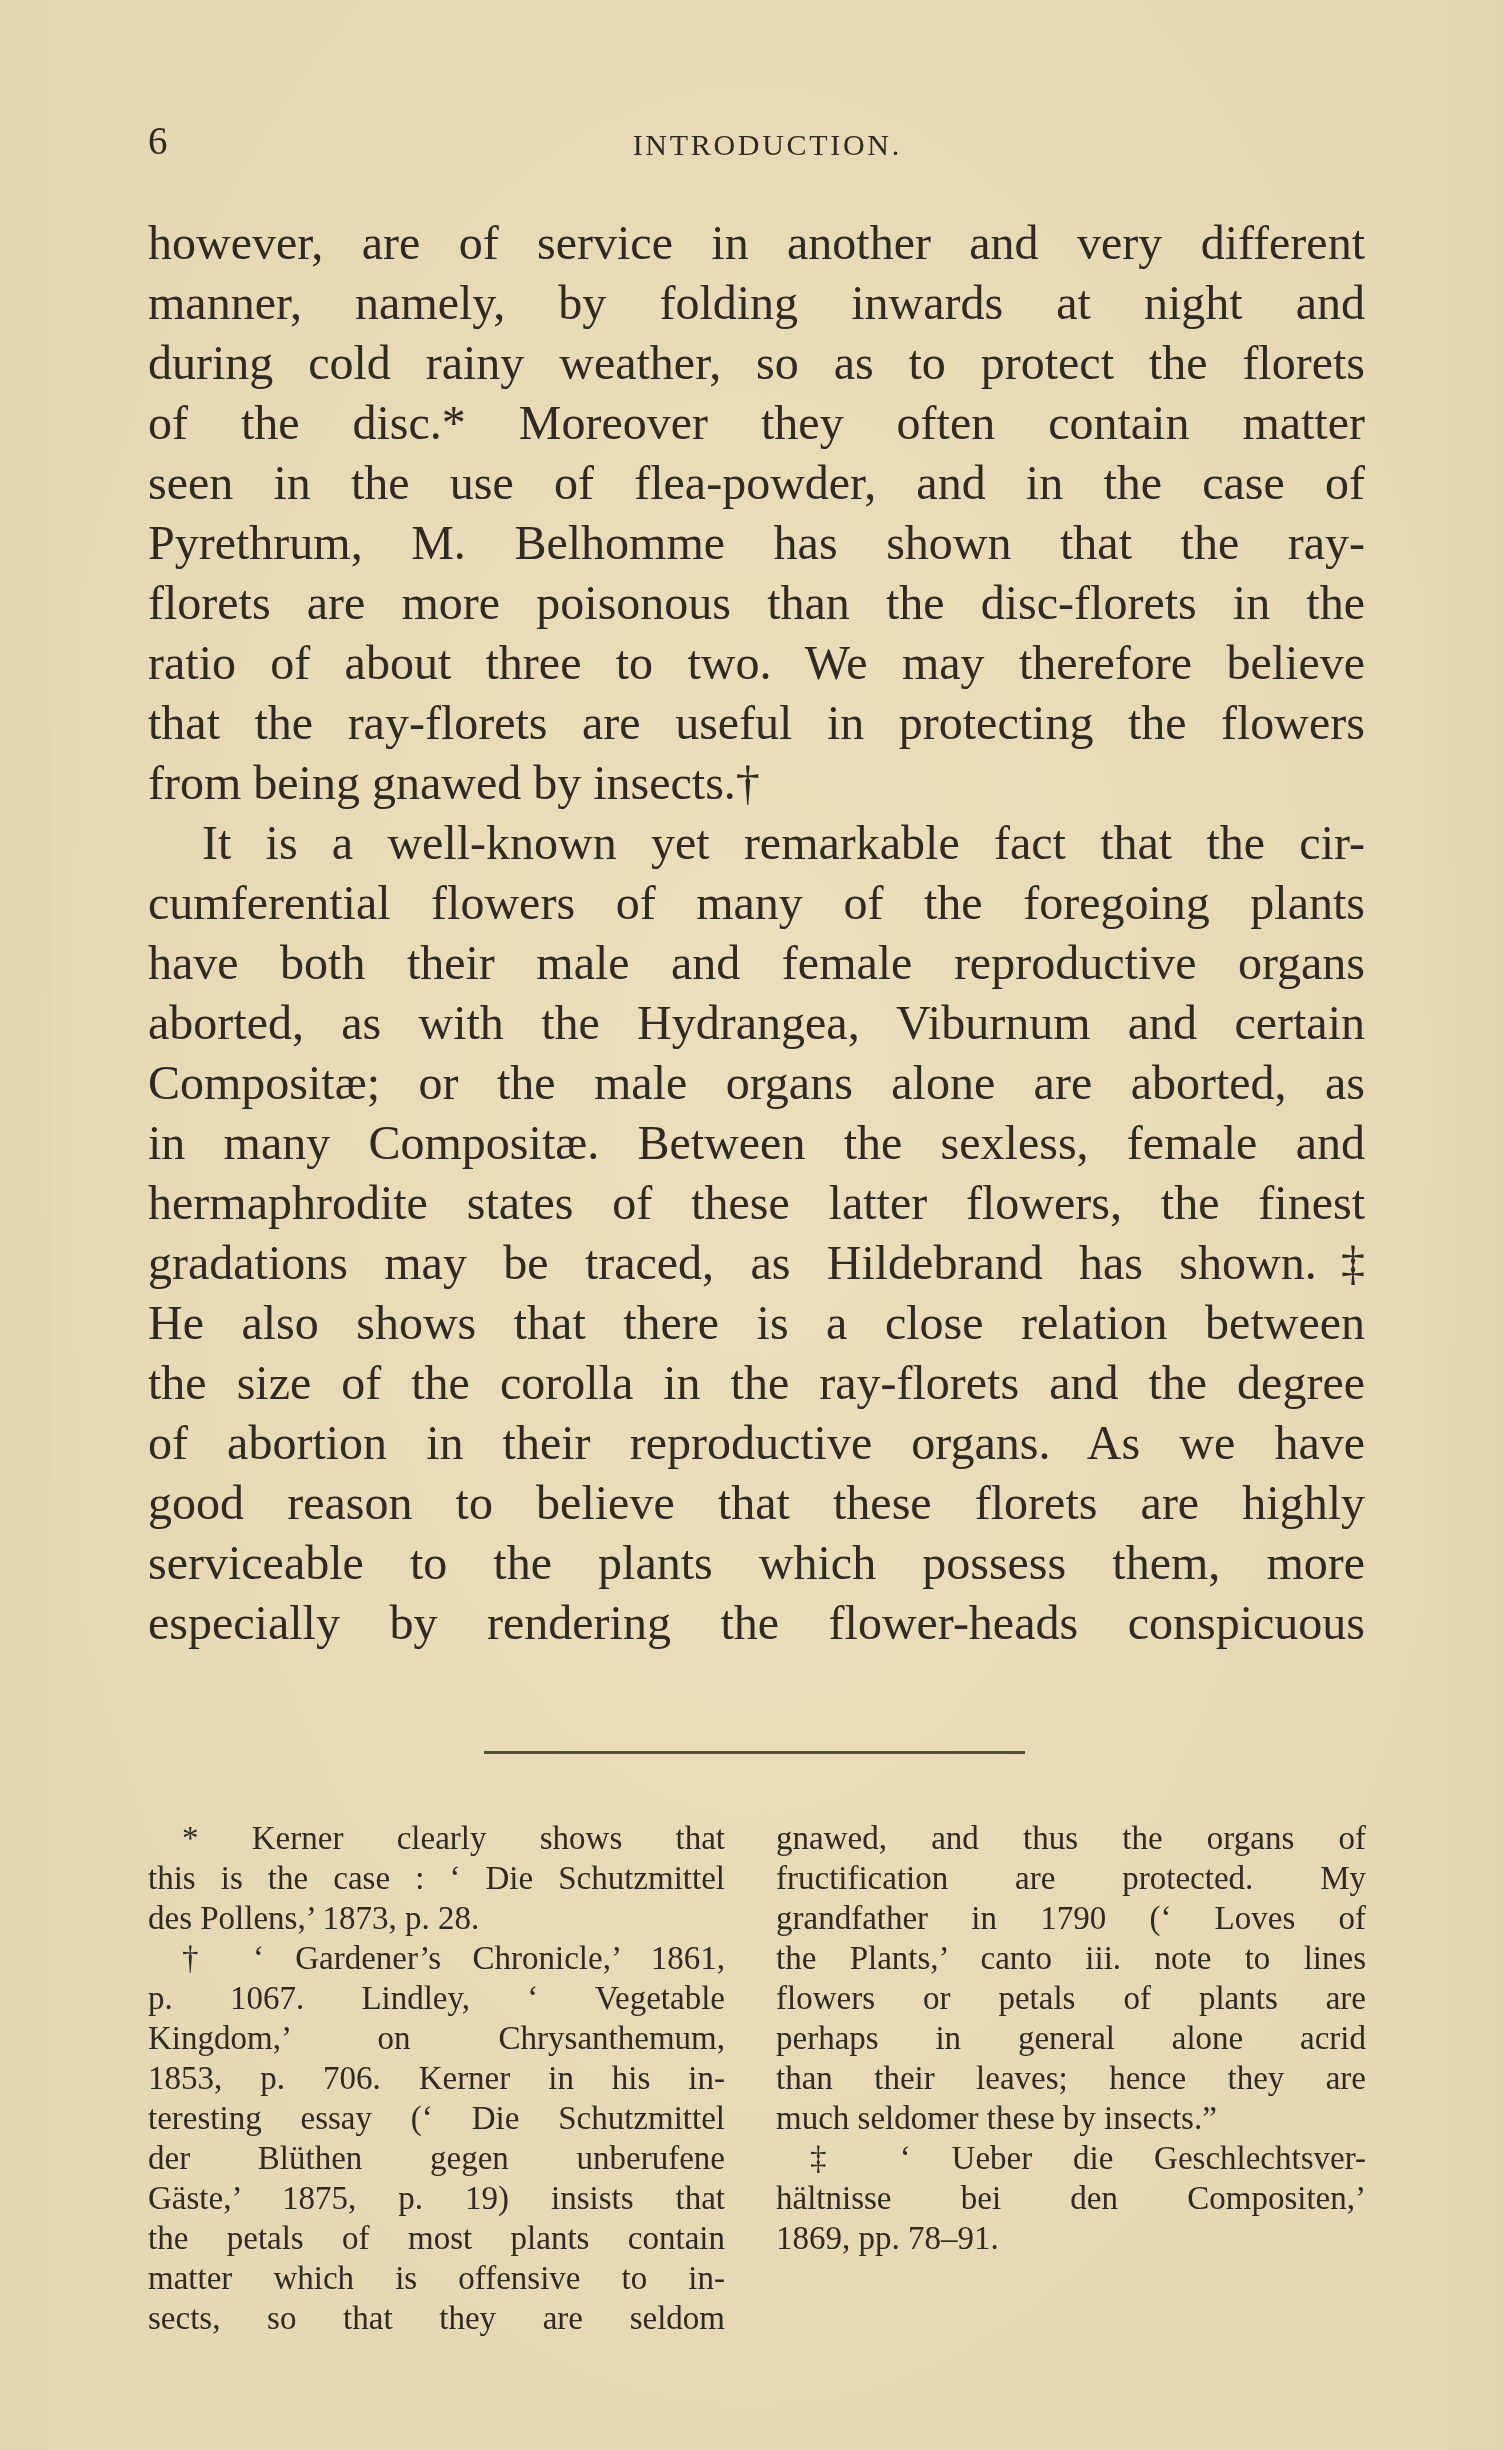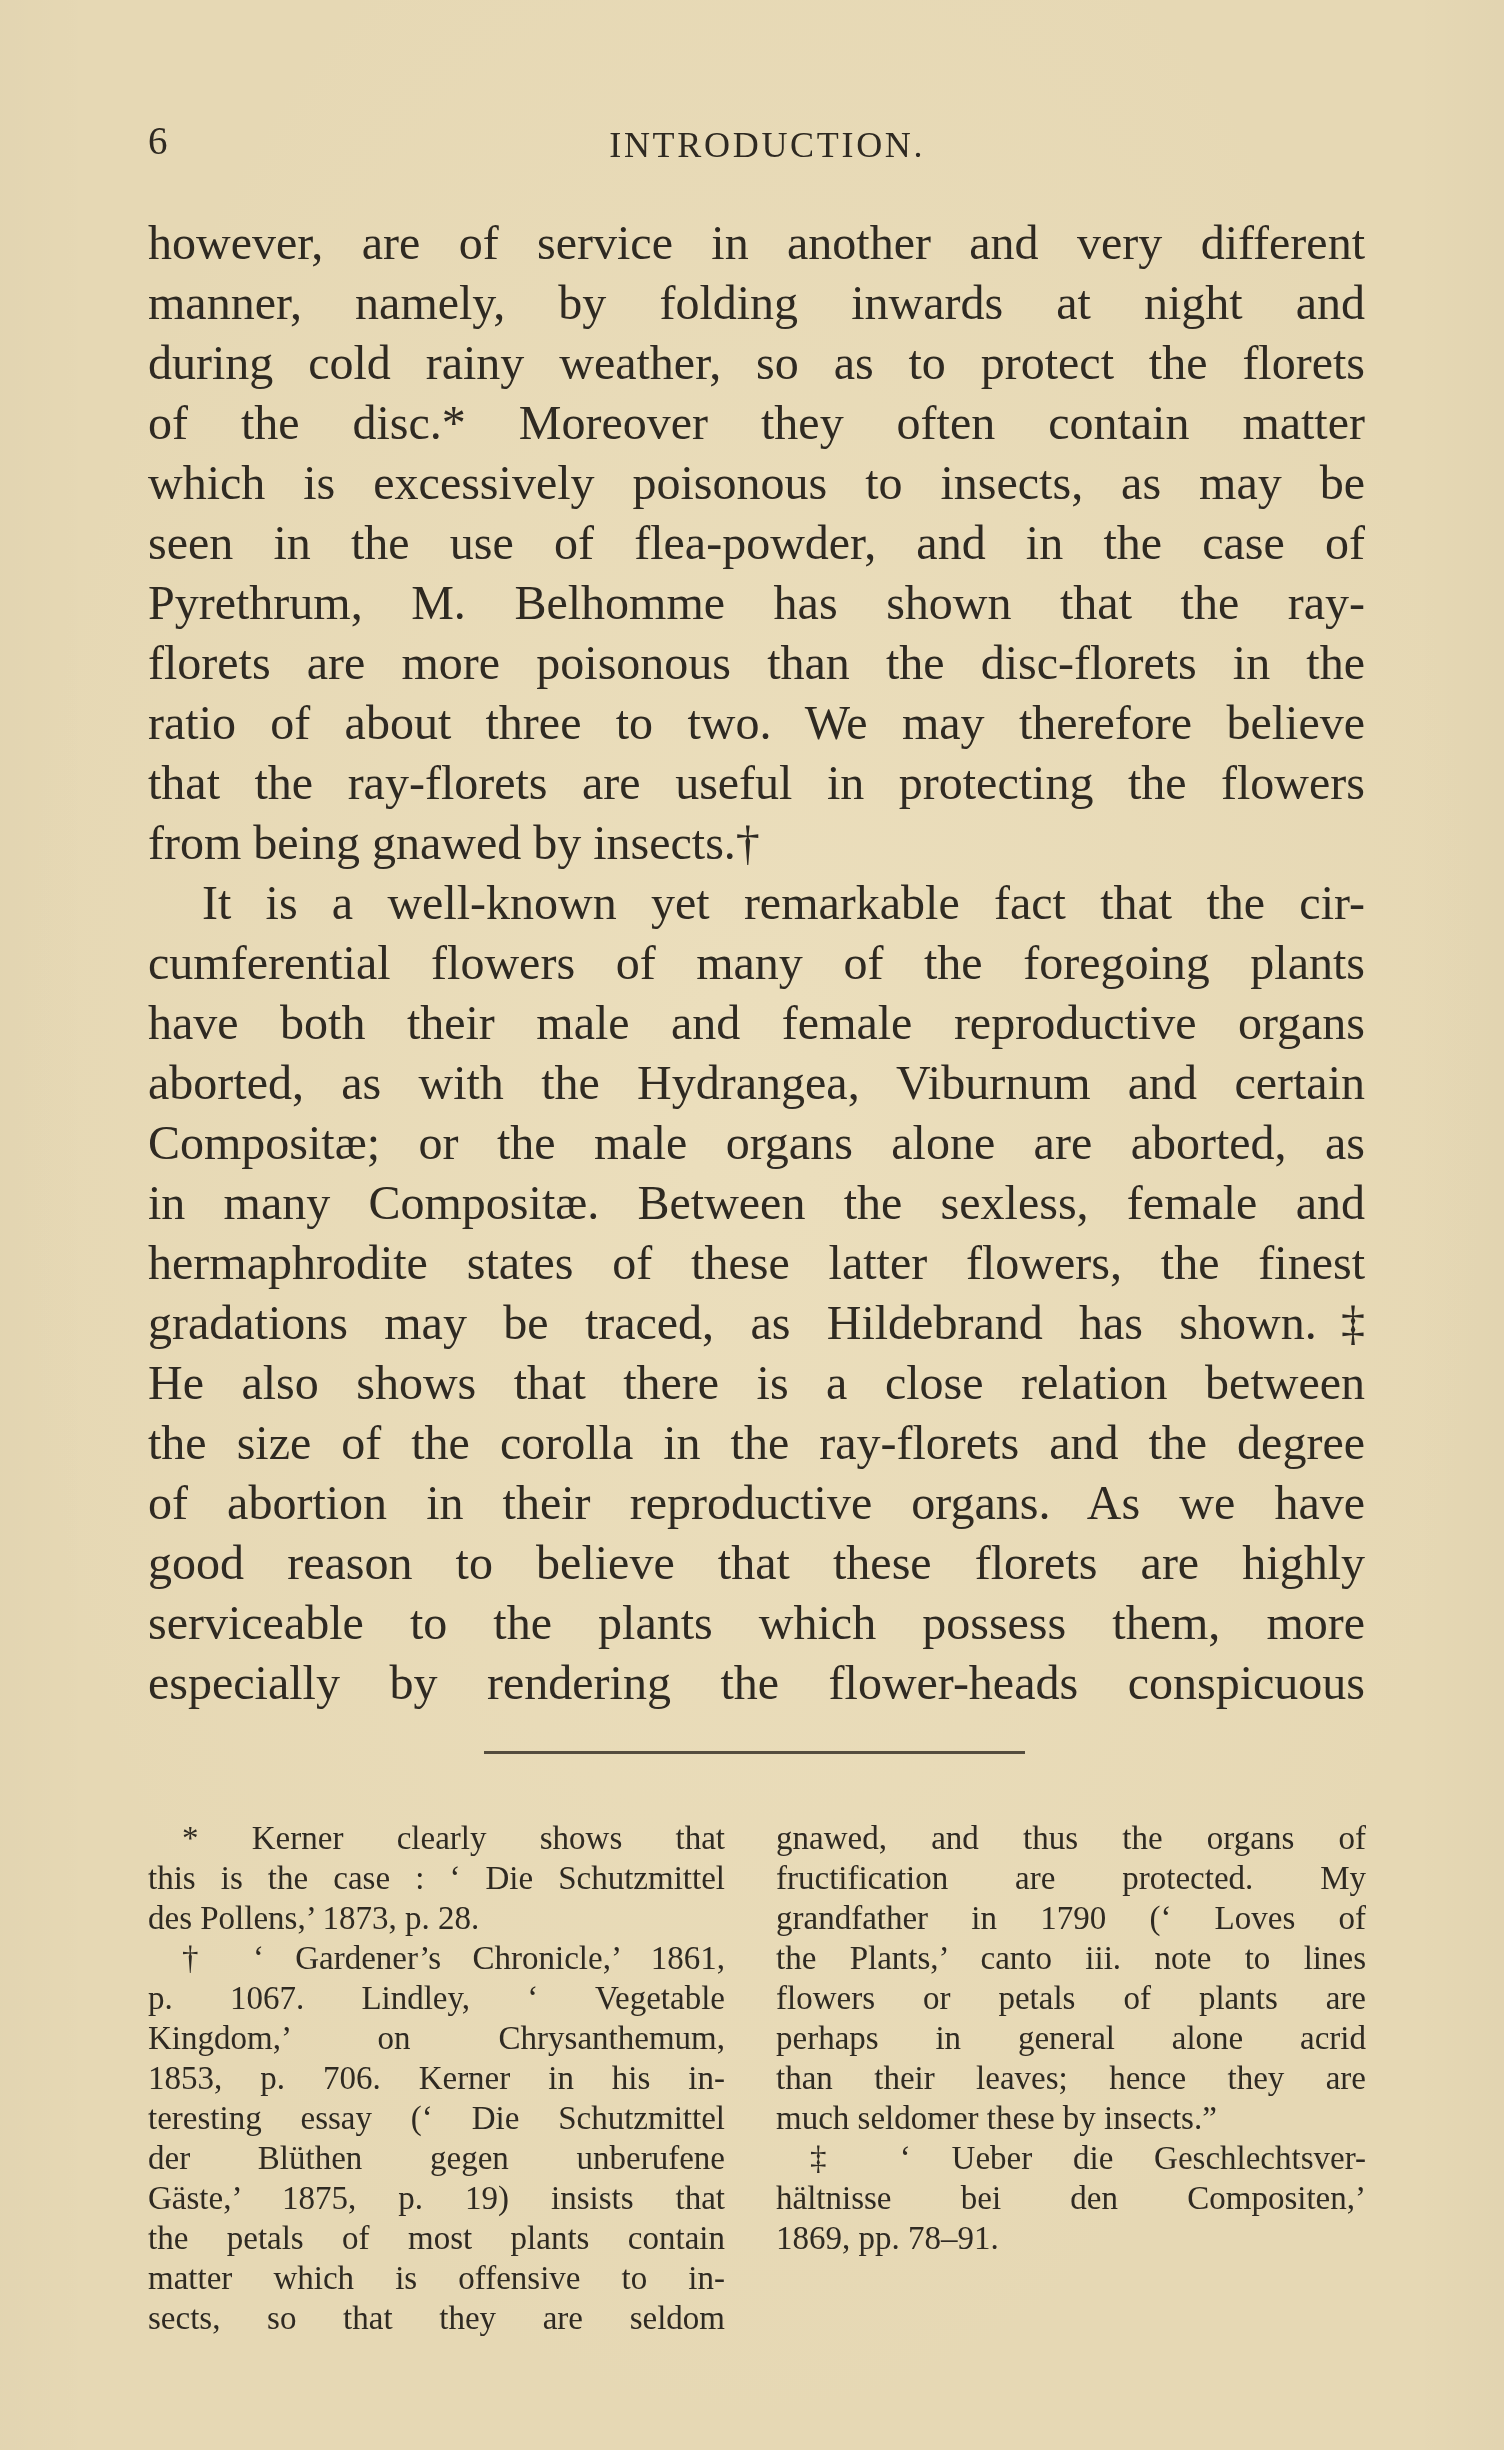--- a/index.html
+++ b/index.html
@@ -37,21 +37,21 @@
       top: 0;
       font-size: 39px;
       line-height: 54px;
     }
     .head-title {
       position: absolute;
       left: 9px;
       right: 0;
       top: 3.6px;
       text-align: center;
-      font-size: 36px;
+      font-size: 30px;
       letter-spacing: 2.7px;
       line-height: 54px;
       padding-left: 12.5px;
     }
     .body-text {
       position: absolute;
       left: 148px;
       top: 213px;
       width: 1217px;
       font-size: 48px;
@@ -109,21 +109,20 @@
   <div class="running-head">
     <span class="page-number">6</span>
     <div class="head-title">INTRODUCTION.</div>
   </div>
 
   <div class="body-text">
     <span class="line">however, are of service in another and very different</span>
     <span class="line">manner, namely, by folding inwards at night and</span>
     <span class="line">during cold rainy weather, so as to protect the florets</span>
     <span class="line">of the disc.* Moreover they often contain matter</span>
-    <span class="line">which is excessively poisonous to insects, as may be</span>
     <span class="line">seen in the use of flea-powder, and in the case of</span>
     <span class="line">Pyrethrum, M. Belhomme has shown that the ray-</span>
     <span class="line">florets are more poisonous than the disc-florets in the</span>
     <span class="line">ratio of about three to two. We may therefore believe</span>
     <span class="line">that the ray-florets are useful in protecting the flowers</span>
     <span class="line last">from being gnawed by insects.†</span>
     <span class="line indent">It is a well-known yet remarkable fact that the cir-</span>
     <span class="line">cumferential flowers of many of the foregoing plants</span>
     <span class="line">have both their male and female reproductive organs</span>
     <span class="line">aborted, as with the Hydrangea, Viburnum and certain</span>

